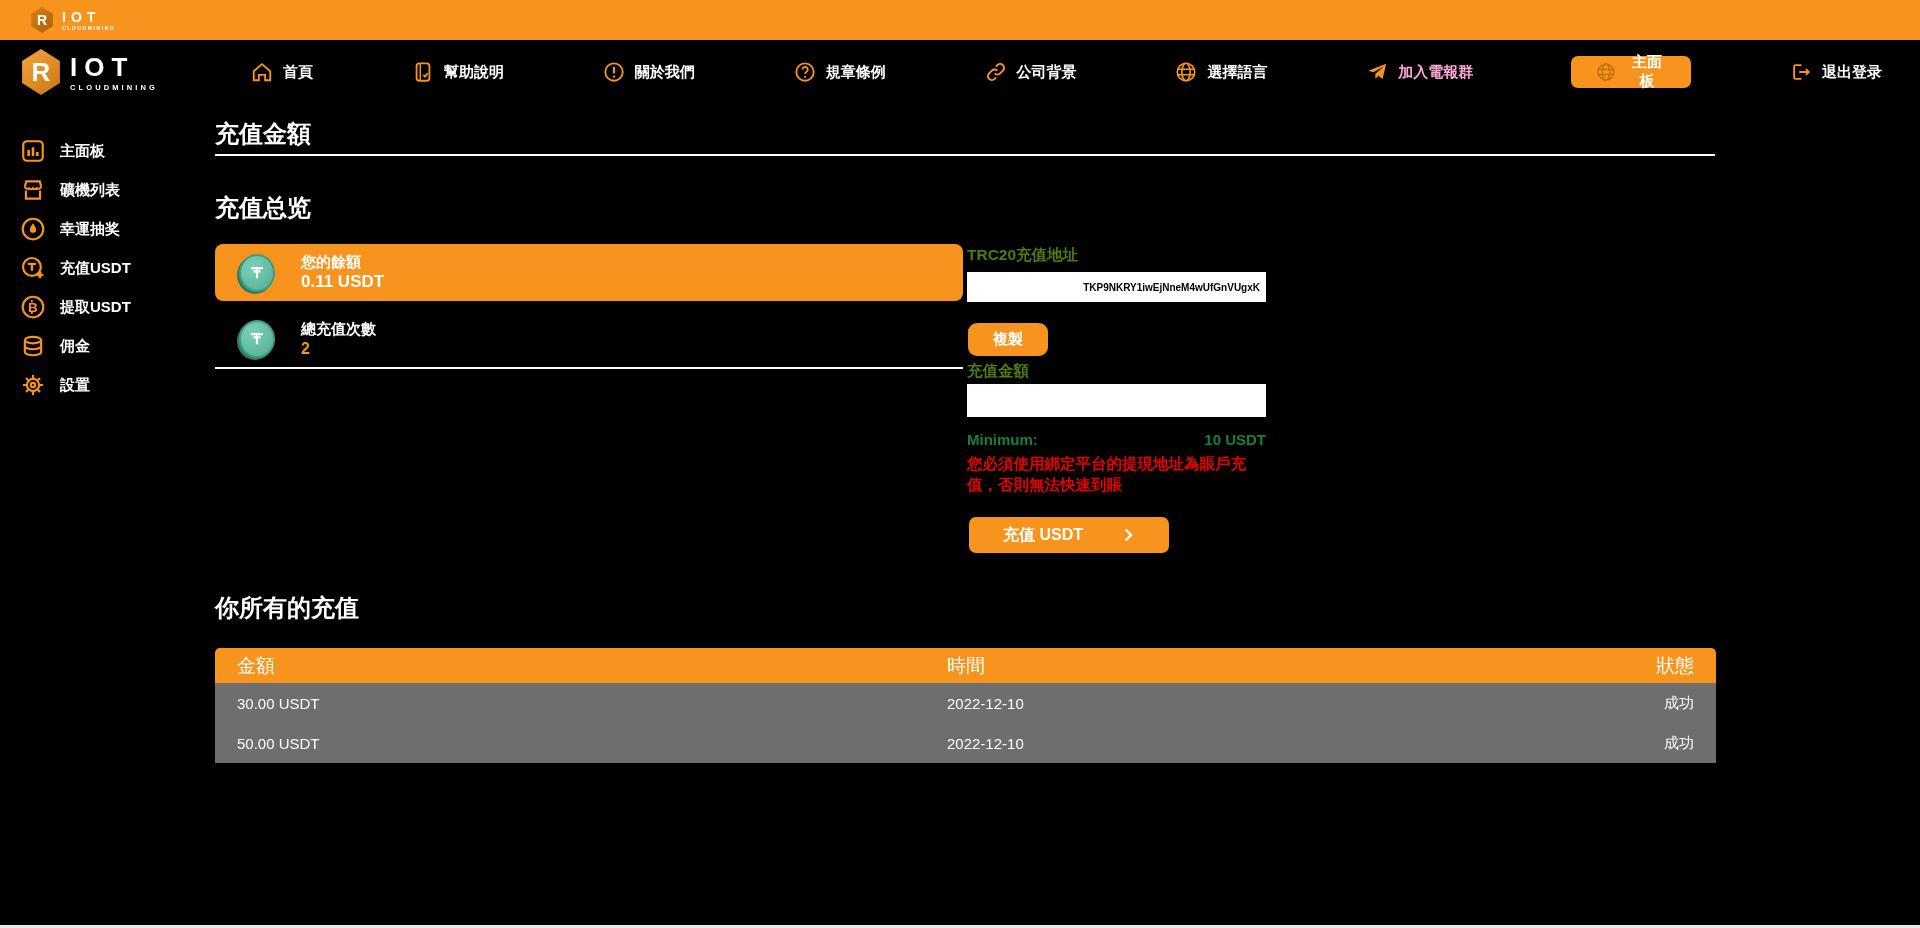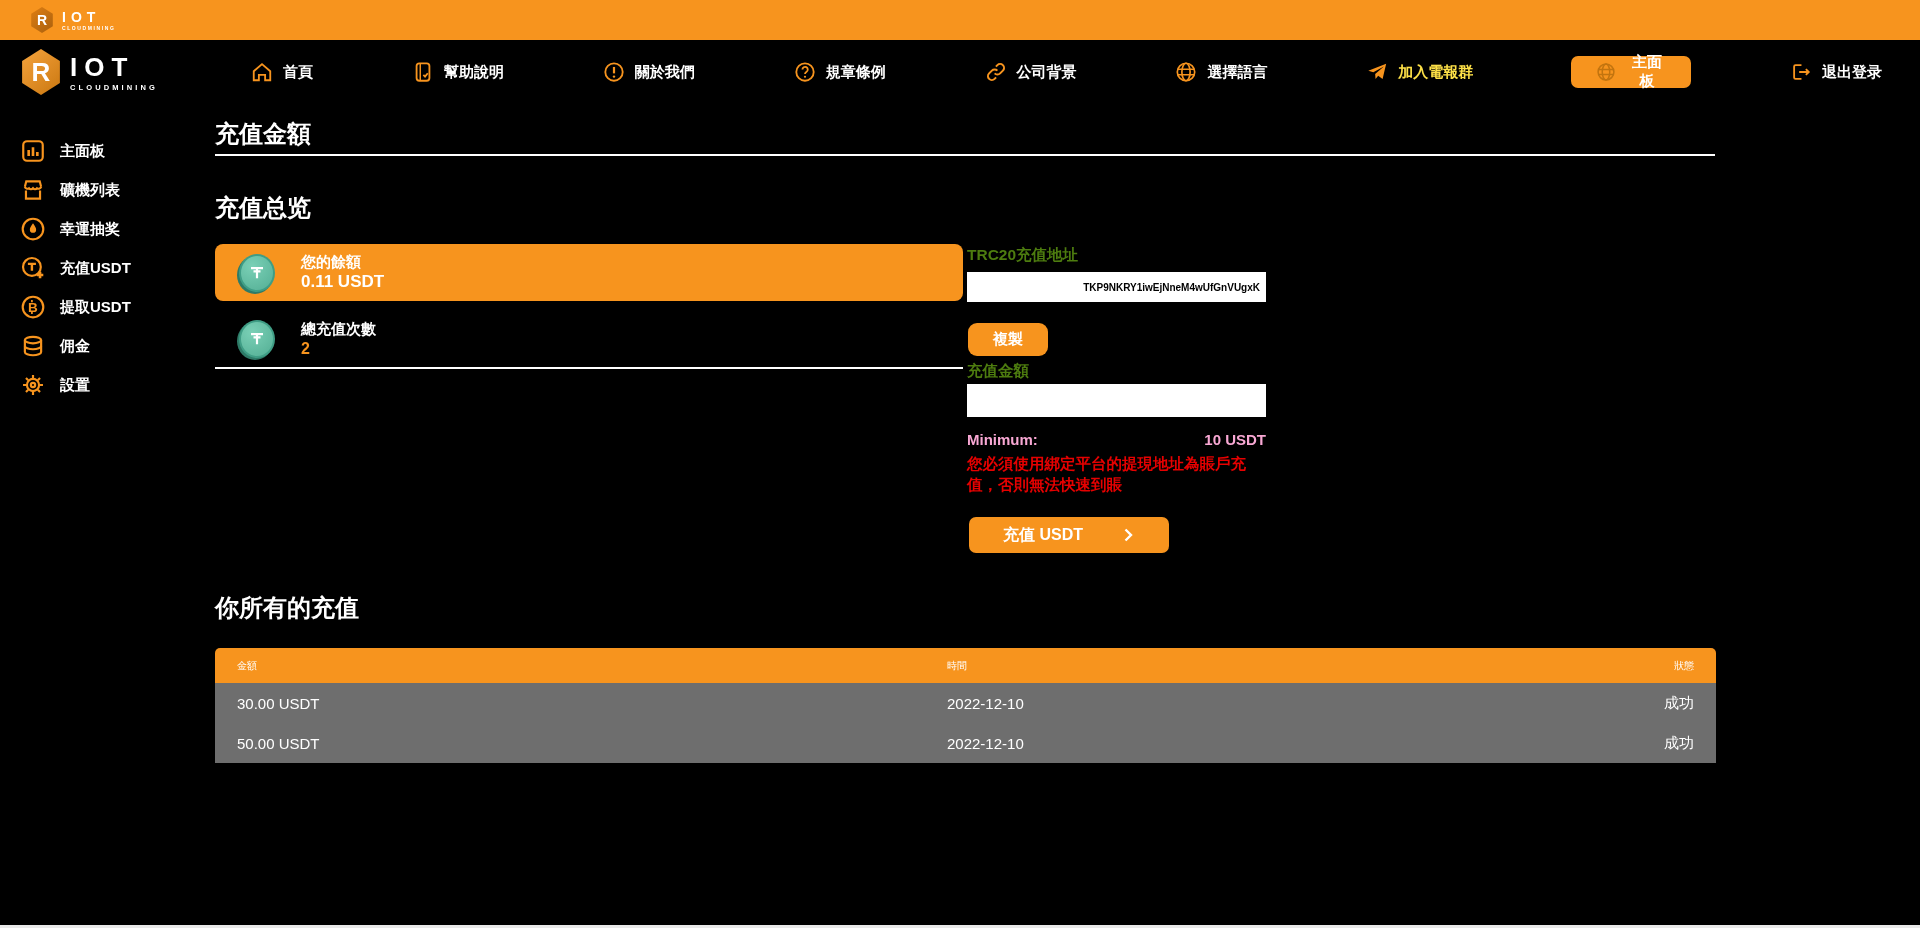--- a/index.html
+++ b/index.html
@@ -25,21 +25,21 @@
   .logo-tag.sm { font-size:5px; letter-spacing:1.6px; }
   .logo-tag.lg { font-size:7.5px; letter-spacing:3.1px; }
 
   
   .navbar { position:absolute; left:0; top:40px; width:1920px; height:64px; background:#000; }
   .navbar .logo { position:absolute; left:20px; top:9px; }
   .nav-items { position:absolute; left:250px; right:38px; top:0; height:64px;
                display:flex; align-items:center; justify-content:space-between; }
   .nav-item { display:flex; align-items:center; gap:9px; color:#fff;
               font-size:15px; font-weight:bold; cursor:pointer; white-space:nowrap; }
-  .nav-item.accent { color:#fde047; }
+  .nav-item.accent { color:#f9a8d4; }
   .nico { width:24px; height:24px; display:flex; align-items:center; justify-content:center; }
   .nav-pill { display:flex; align-items:center; gap:10px; background:#f7941e; color:#fff;
               font-size:15px; font-weight:bold; border:none; border-radius:7px;
               padding:0 24px; height:32px; width:120px; cursor:pointer; justify-content:center; }
 
   
   .sidebar { position:absolute; left:0; top:104px; width:214px; bottom:0; background:#000;
              padding-top:34px; display:flex; flex-direction:column; gap:13px; }
   .side-item { display:flex; align-items:center; gap:14px; padding-left:20px; height:26px;
                color:#fff; font-size:15px; font-weight:bold; cursor:pointer; white-space:nowrap; }
@@ -74,31 +74,31 @@
   .inp { position:absolute; left:0; width:299px; background:#fff; border:none; outline:none;
          color:#000; font-family:"Liberation Sans",sans-serif; font-size:10px; font-weight:bold;
          padding:12px 6px;text-align:right; }
   .inp.addr { top:27px; height:30px; }
   .inp.amt  { top:139px; height:33px; }
   .btn { background:#f7941e; border:none; color:#fff; font-weight:bold;
          font-family:"Liberation Sans",sans-serif; cursor:pointer; }
   .btn.copy { position:absolute; left:1px; top:70px; width:80px; height:33px;
               border-radius:9px; font-size:15px;margin-top:8px; }
   .minrow { position:absolute; left:0; top:186px; width:299px; display:flex;
-            justify-content:space-between; color:#f9a8d4; font-size:15px; font-weight:bold;gap:17px; }
+            justify-content:space-between; color:#15803d; font-size:15px; font-weight:bold;gap:17px; }
   .warn { position:absolute; left:0; top:209px; width:301px; color:#e60000;
           font-size:15.5px; font-weight:bold; line-height:1.33; }
   .btn.deposit { position:absolute; left:2px; top:272px; width:200px; height:36px;
                  border-radius:7px; font-size:16px; display:flex; align-items:center;
                  justify-content:center; gap:38px; }
 
   
   .table { position:absolute; left:215px; top:648px; width:1501px; }
   .t-head { display:flex; align-items:center; height:35px; background:#f7941e;
-            border-radius:5px 5px 0 0; color:#fff; font-size:10px;
+            border-radius:5px 5px 0 0; color:#fff; font-size:19px;
             padding:0 22px; }
   .t-row { display:flex; align-items:center; height:40px; background:#6e6e6e;
            color:#fff; font-size:15px; padding:0 22px; }
   .c-amount { width:710px; }
   .c-time { flex:1; }
   .c-status { width:120px; text-align:right; }
 
   .hscroll { position:absolute; left:0; bottom:0; width:1920px; height:3px; background:#e9e9e9; }
 </style>
 </head>

